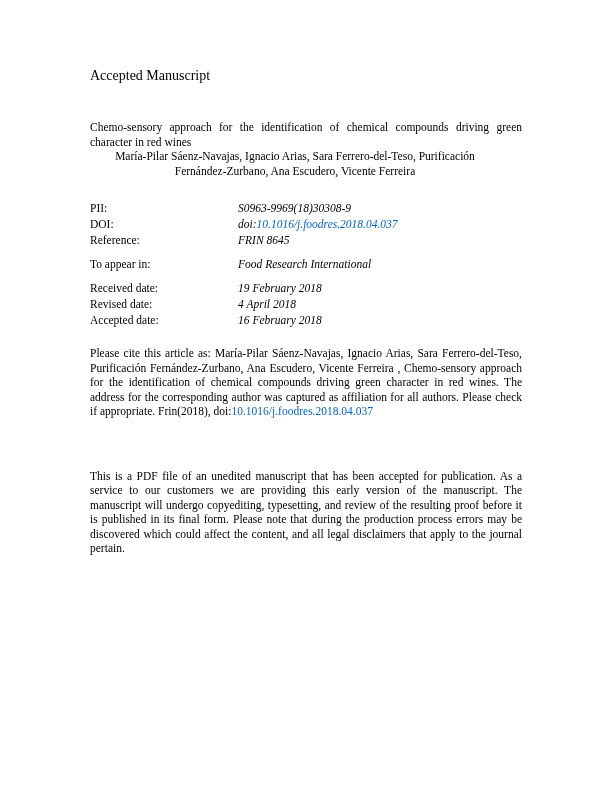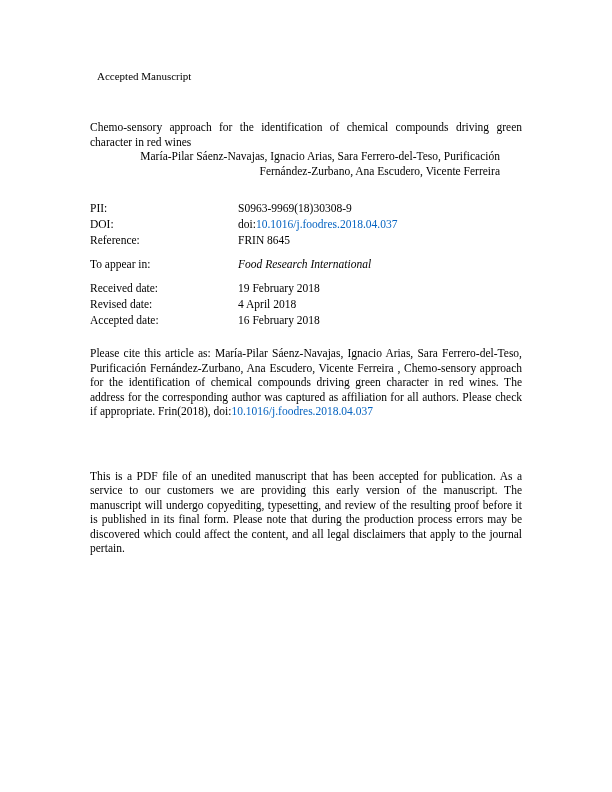--- a/index.html
+++ b/index.html
@@ -10,39 +10,39 @@
     height: 792px;
     box-sizing: border-box;
     background: #ffffff;
     color: #000000;
     font-family: "Liberation Serif", "DejaVu Serif", serif;
     font-size: 11.5px;
     line-height: 14.5px;
     padding: 68px 90px 0 90px;
   }
   .header {
-    font-size: 11px;
+    font-size: 14px;
     line-height: 16px;
-    margin: 0 0 36px 7px;
+    margin: 0 0 36px 0;
   }
   p { margin: 0; }
   .title {
     text-align: justify;
   }
   .authors {
-    text-align: right;
+    text-align: center;
     margin-bottom: 22px;
     max-width: 410px;
   }
   .meta .row {
     display: flex;
     line-height: 16px;
   }
   .meta .label { width: 148px; flex: 0 0 148px; }
-  .meta .value { flex: 1; }
+  .meta .value { flex: 1; font-style: italic; }
   .meta .row.gap { margin-top: 8px; }
   .italic { font-style: italic; }
   .link {
     color: var(--link-color, #0563C1);
     text-decoration: none;
     cursor: pointer;
   }
   .citation {
     margin-top: 18px;
     text-align: justify;

